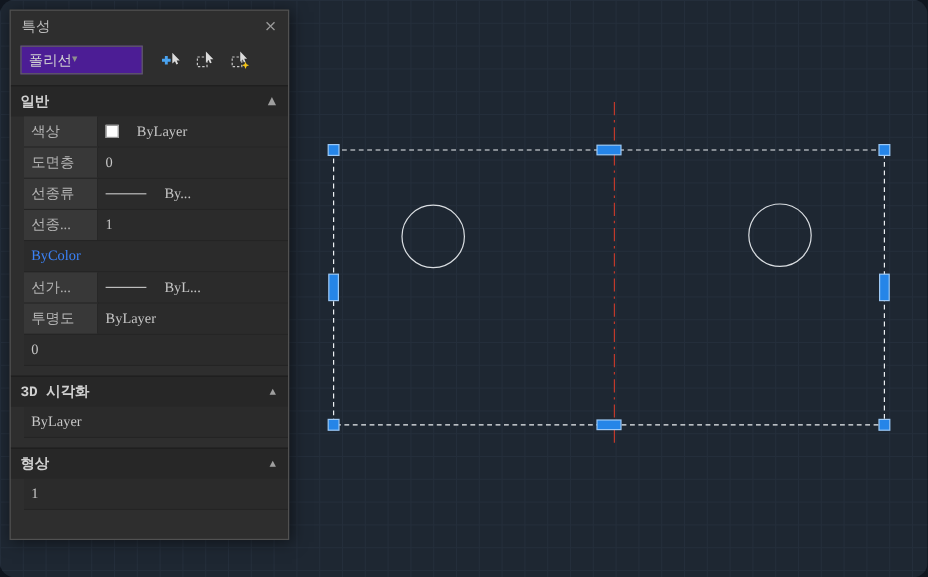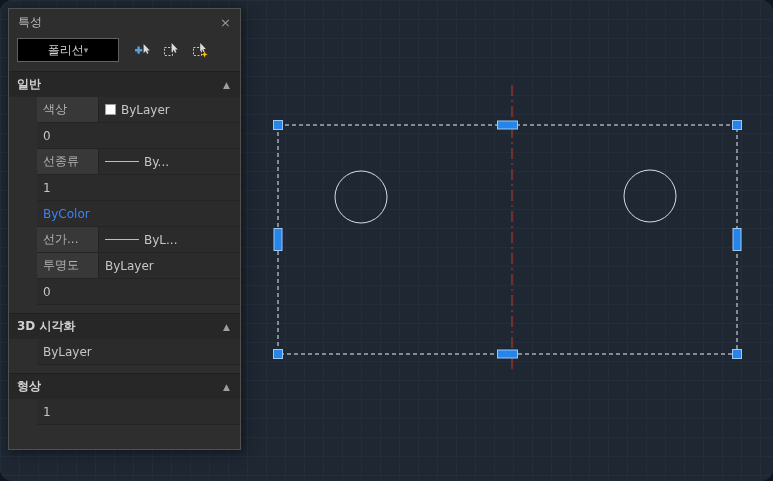--- a/index.html
+++ b/index.html
@@ -25,46 +25,46 @@
     box-shadow:2px 2px 12px rgba(0,0,0,.5);
     color:#c2c2c2; font-size:12px; overflow:hidden; z-index:2;
   }
   .titlebar {
     height:26px; display:flex; align-items:center; justify-content:space-between;
     padding:0 9px; color:#bdbdbd;
   }
   .close { color:#9a9a9a; font-size:13px; cursor:default; }
   .toolbar { display:flex; align-items:center; padding:3px 8px 9px 8px; }
   .dropdown {
-    width:102px; height:24px; background:#000000; border:1px solid #606060;
-    display:flex; align-items:center; justify-content:center;
+    width:102px; height:24px; background:#4c1d95; border:1px solid #606060;
+    display:flex; align-items:center; justify-content:flex-start;
     padding:0 6px; color:#d2d2d2;
   }
   .dd-arrow { color:#8f8f8f; font-size:9px; }
   .tools { display:flex; gap:3px; margin-left:10px; }
   .tool-btn {
     width:26px; height:24px; display:flex; align-items:center; justify-content:center;
     background:transparent; border:1px solid transparent; padding:0;
   }
   .section-header {
     height:26px; background:#272727; border-top:1px solid #1f1f1f;
     display:flex; align-items:center; justify-content:space-between;
     padding:0 10px 0 8px; color:#d0d0d0; font-weight:bold;
   }
-  .section-header.gap { margin-top:8px; }
+  .section-header.gap { margin-top:8px;font-family:Liberation Mono, monospace; }
   .collapse { font-size:9px; color:#9f9f9f; font-weight:normal; }
-  .rows { margin-left:28px; }
+  .rows { margin-left:11px;font-family:Liberation Serif, serif; }
   .prow { display:flex; height:26px; border-bottom:1px solid #242424; }
   .plabel {
     width:62px; background:#383838; border-right:1px solid #242424;
     display:flex; align-items:center; padding:0 6px; color:#b3b3b3;
     white-space:nowrap; overflow:hidden;
   }
   .pvalue {
-    flex:1; background:#2b2b2b; display:flex; align-items:center; gap:5px;
+    flex:1; background:#2b2b2b; display:flex; align-items:center; gap:15px;
     padding:0 6px; color:#c6c6c6; white-space:nowrap; overflow:hidden;
   }
   .pvalue.muted { color:#3b82f6; }
   .swatch { width:11px; height:11px; background:#fff; border:1px solid #9a9a9a; flex:none; }
   .line-sample { width:34px; border-top:1px solid #bdbdbd; flex:none; }
 </style>
 </head>
 <body>
 
 <div class="stage">
@@ -129,32 +129,34 @@
       </div>
       <div class="rows">
         <div class="prow">
           <div class="plabel">색상</div>
           <div class="pvalue">
             <span class="swatch" style="background: rgb(255, 255, 255);"></span>
             <span>ByLayer</span>
           </div>
         </div>
         <div class="prow">
+          <div class="plabel">도면층</div>
           <div class="pvalue">
             <span>0</span>
           </div>
         </div>
         <div class="prow">
           <div class="plabel">선종류</div>
           <div class="pvalue">
             <span class="line-sample"></span>
             <span>By...</span>
           </div>
         </div>
         <div class="prow">
+          <div class="plabel">선종...</div>
           <div class="pvalue">
             <span>1</span>
           </div>
         </div>
         <div class="prow">
           <div class="pvalue muted">
             <span>ByColor</span>
           </div>
         </div>
         <div class="prow">

